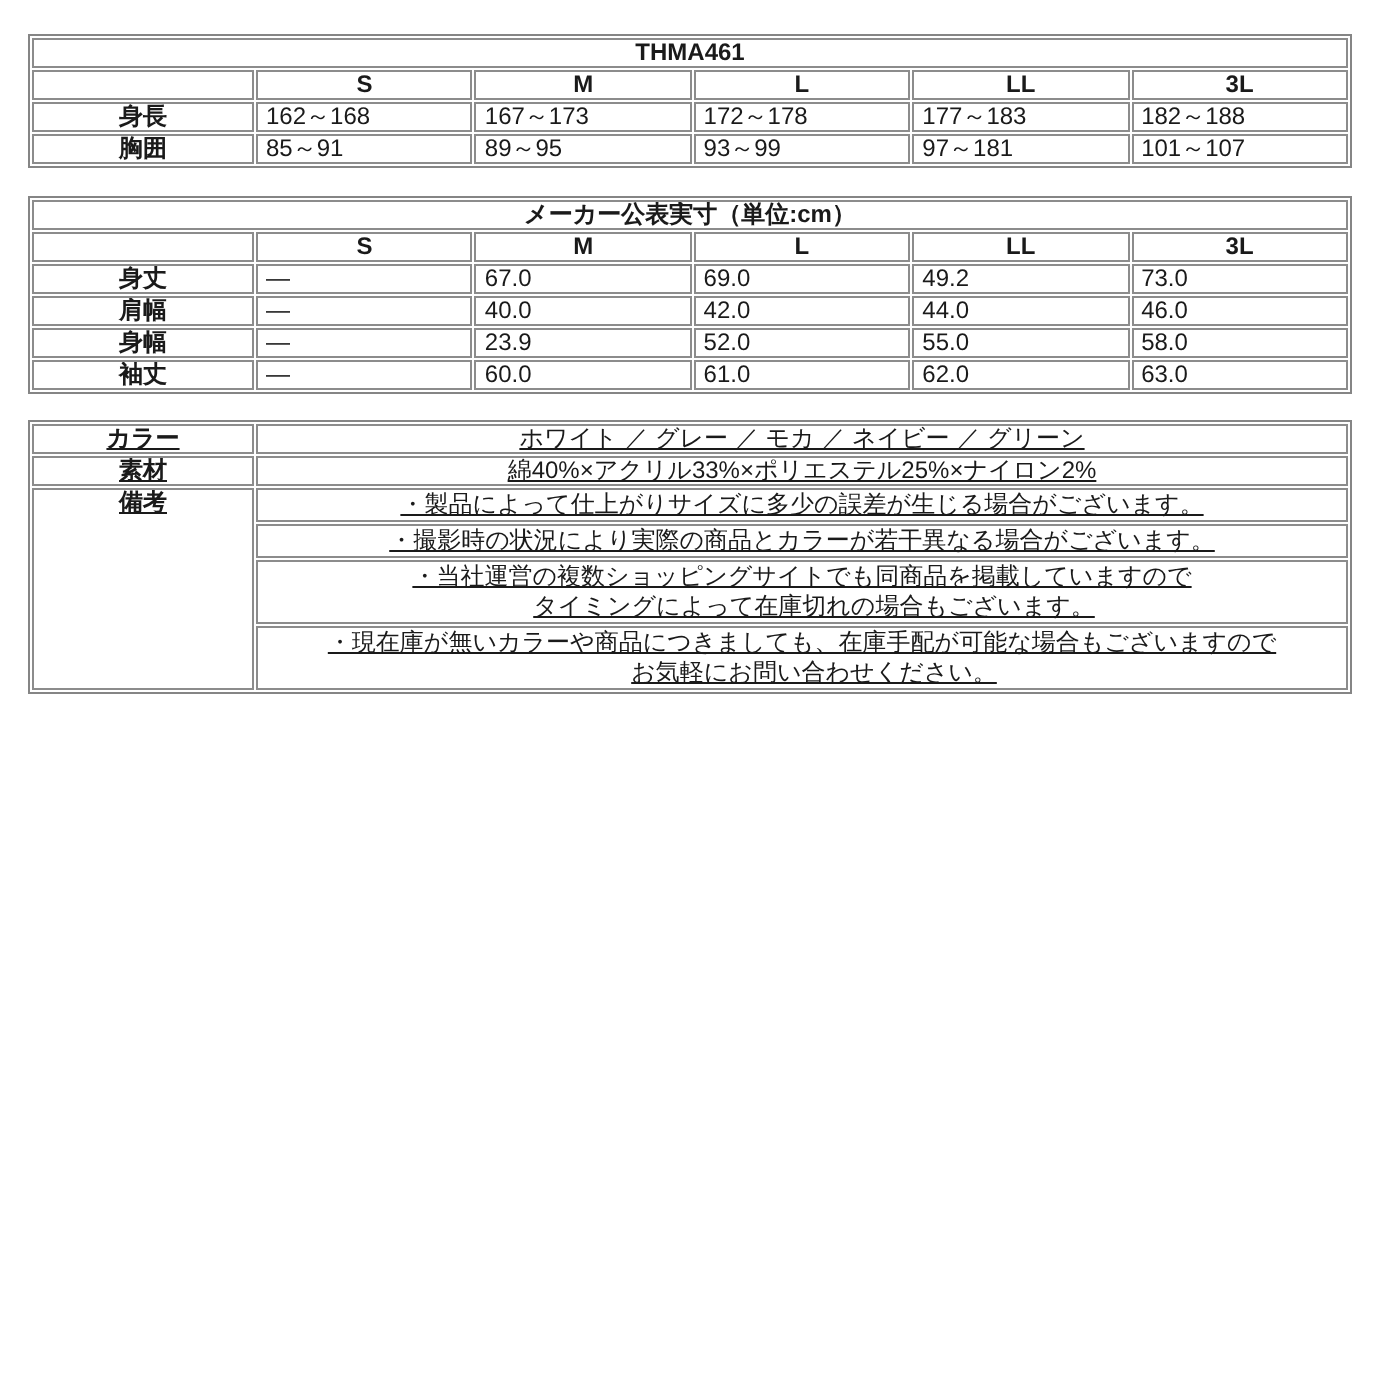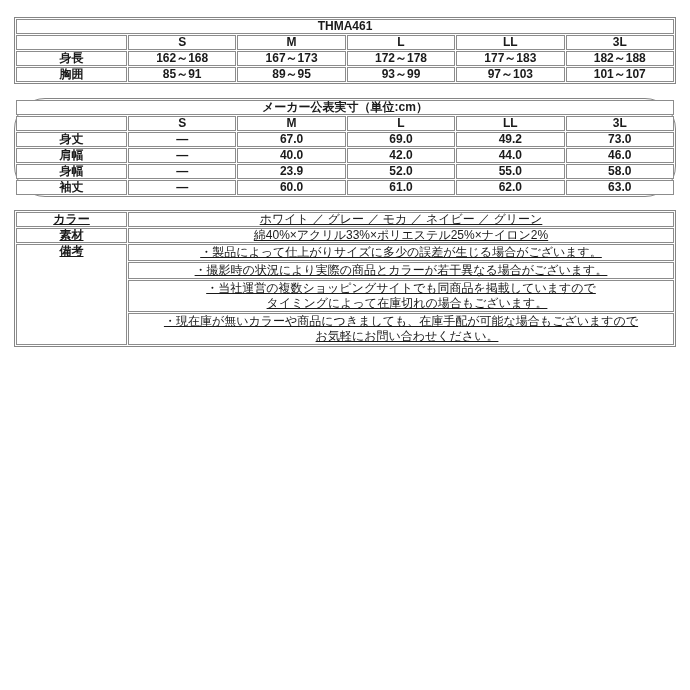--- a/index.html
+++ b/index.html
@@ -21,37 +21,37 @@
   table.spec {
     border-collapse: separate;
     border-spacing: 1px;
     border: 1px solid #858585;
     width: 662px;
     table-layout: fixed;
     margin-left: 14px;
     font-size: 12px;
   }
   table.spec:first-child { margin-top: 17px; }
-  .tbl-gap1 { margin-top: 14px; border-radius: 31px; }
+  .tbl-gap1 { margin-top: 14px; }
   .tbl-gap2 { margin-top: 13px; text-decoration: underline; }
   table.spec td {
     border: 1px solid #8c8c8c;
     height: 15px;
     line-height: 13px;
     padding: 0 4px;
     background: #ffffff;
     overflow: hidden;
     white-space: nowrap;
   }
   td.hd {
     background: #eeeeee;
     font-weight: bold;
     text-align: center;
   }
-  td.val { text-align: center; font-weight: bold; }
+  td.val { text-align: left; }
   td.txt { text-align: center; padding-left: 5px; }
   td.notes-cell { padding: 0 4px 0 5px; white-space: normal; margin-top: 28px; }
   td.remarks-label { vertical-align: top; }
   .note-line { line-height: 15px; height: 15px; white-space: nowrap; }
   .note-line.cont { padding-left: 12px; }
   col.c-label { width: 111px; }
 </style>
 </head>
 <body>
 
@@ -84,21 +84,21 @@
       <td class="val">167～173</td>
       <td class="val">172～178</td>
       <td class="val">177～183</td>
       <td class="val">182～188</td>
     </tr>
     <tr>
       <td class="hd">胸囲</td>
       <td class="val">85～91</td>
       <td class="val">89～95</td>
       <td class="val">93～99</td>
-      <td class="val">97～103</td>
+      <td class="val">97～181</td>
       <td class="val">101～107</td>
     </tr>
   </tbody>
     </table>
 
   <table class="spec tbl-gap1">
     <colgroup>
         <col class="c-label">
         <col>
         <col>

